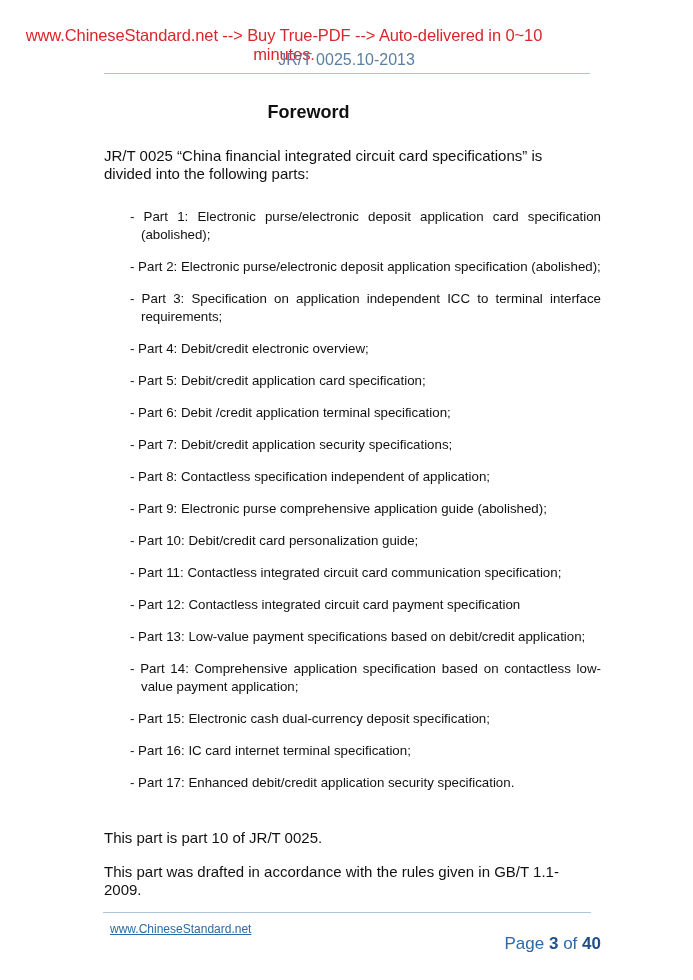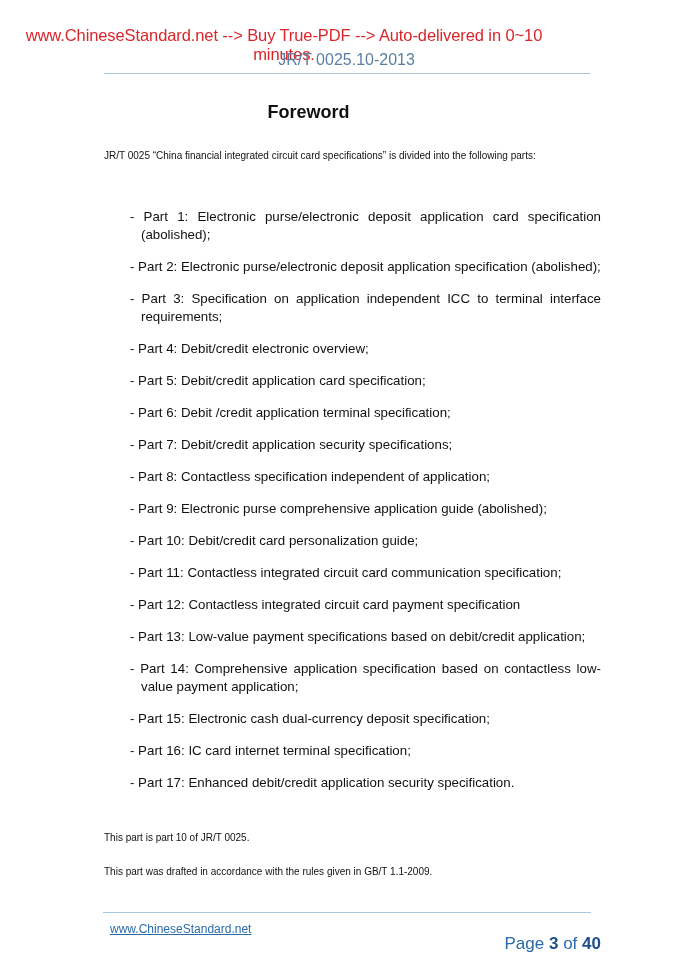--- a/index.html
+++ b/index.html
@@ -7,21 +7,21 @@
          font-family: "Liberation Sans", sans-serif; color: #111; }
   .promo { position: absolute; top: 26px; left: 0; width: 568px; text-align: center;
            color: #d9262b; font-size: 16.5px; letter-spacing: -0.1px; }
   .docid { position: absolute; top: 51px; left: 0; width: 693px; text-align: center;
            color: #5a7fa3; font-size: 16px; }
   .hrule { position: absolute; height: 1px; background: #a9c6dc; }
   .hrule.top { top: 73px; left: 104px; width: 486px; }
   .hrule.bottom { top: 912px; left: 103px; width: 488px; }
   .title { position: absolute; top: 102px; left: 0; width: 617px; text-align: center;
            font-weight: bold; font-size: 18px; color: #111; }
-  .body { position: absolute; left: 104px; width: 485px; font-size: 10px; line-height: 18px; }
+  .body { position: absolute; left: 104px; width: 485px; font-size: 15px; line-height: 18px; }
   .intro { top: 147px; }
   .list { position: absolute; left: 118px; width: 471px; top: 196px; margin: 12px; padding: 0; list-style: none; font-size: 13.3px; line-height: 18px; }
   .list li { margin: 0 0 14px 0; text-align: justify; text-align-last: left; padding-left: 11px; text-indent: -11px; }
   .p1 { top: 829px; }
   .p2 { top: 863px; }
   .footer-link { position: absolute; top: 922px; left: 110px; font-size: 12px; color: #2a6aa8; text-decoration: underline; }
   .footer-page { position: absolute; top: 934px; right: 92px; font-size: 17px; color: #2a6aa8; }
   .footer-page b { font-weight: bold; color: #1f4f8a; }
 </style>
 </head>

